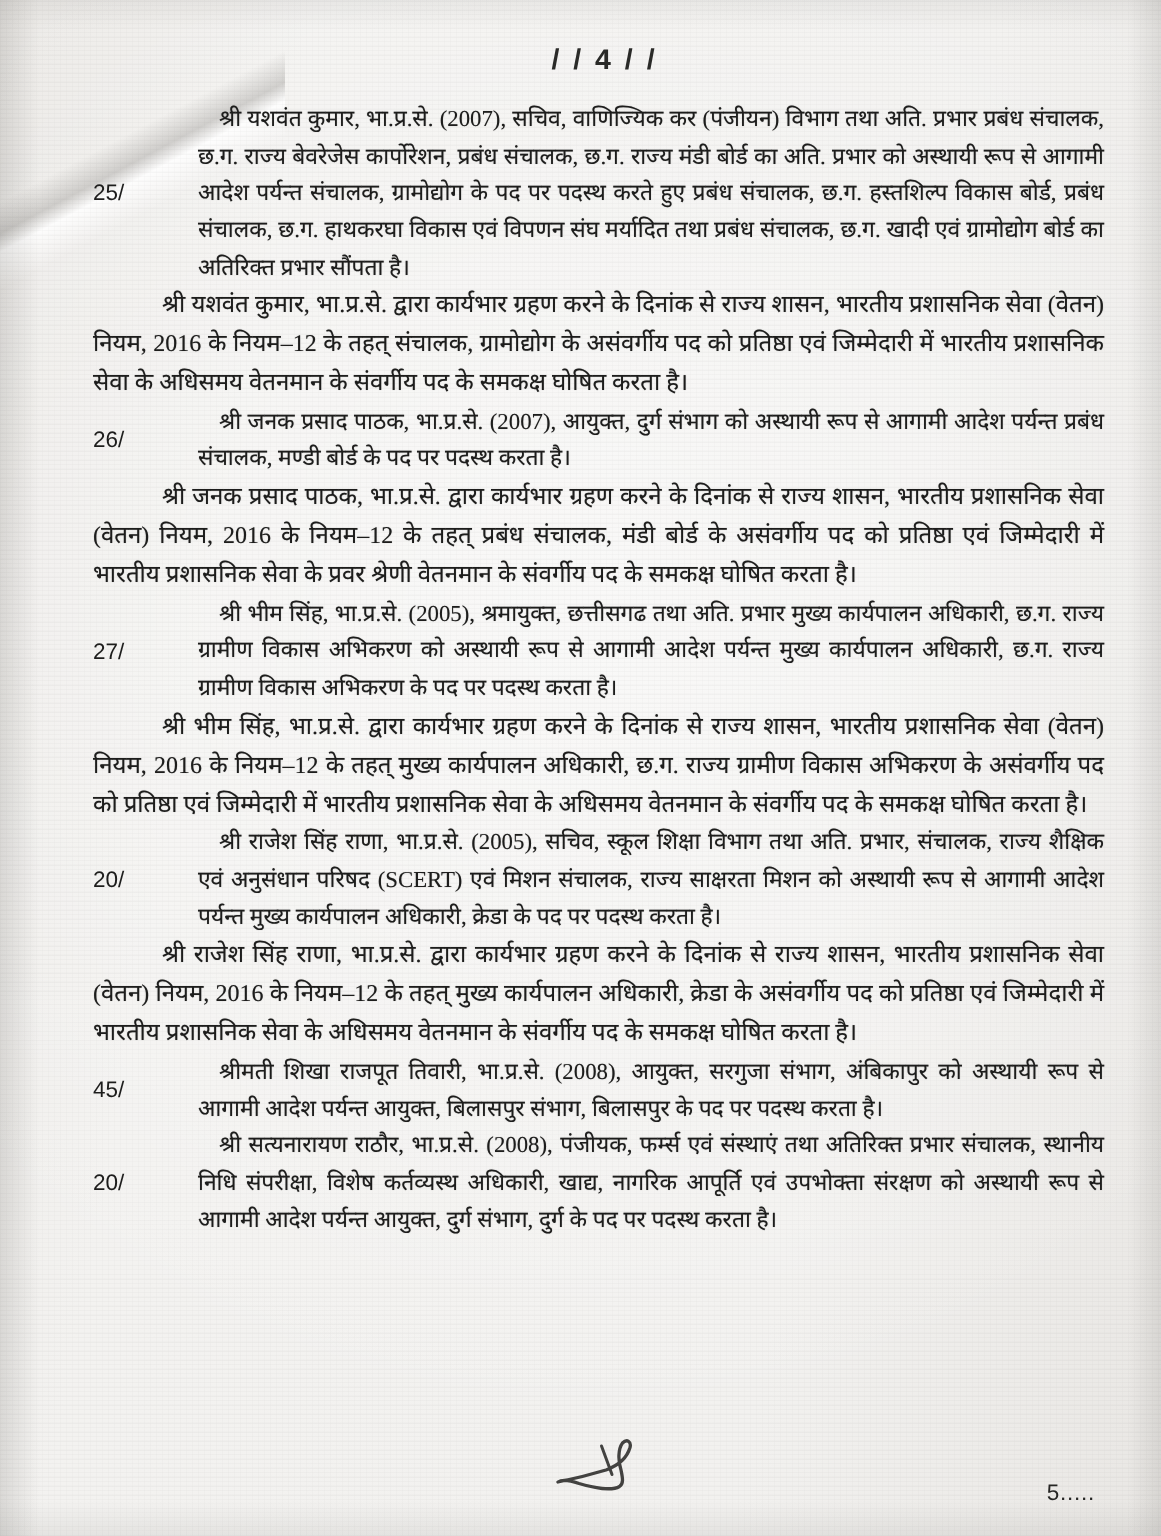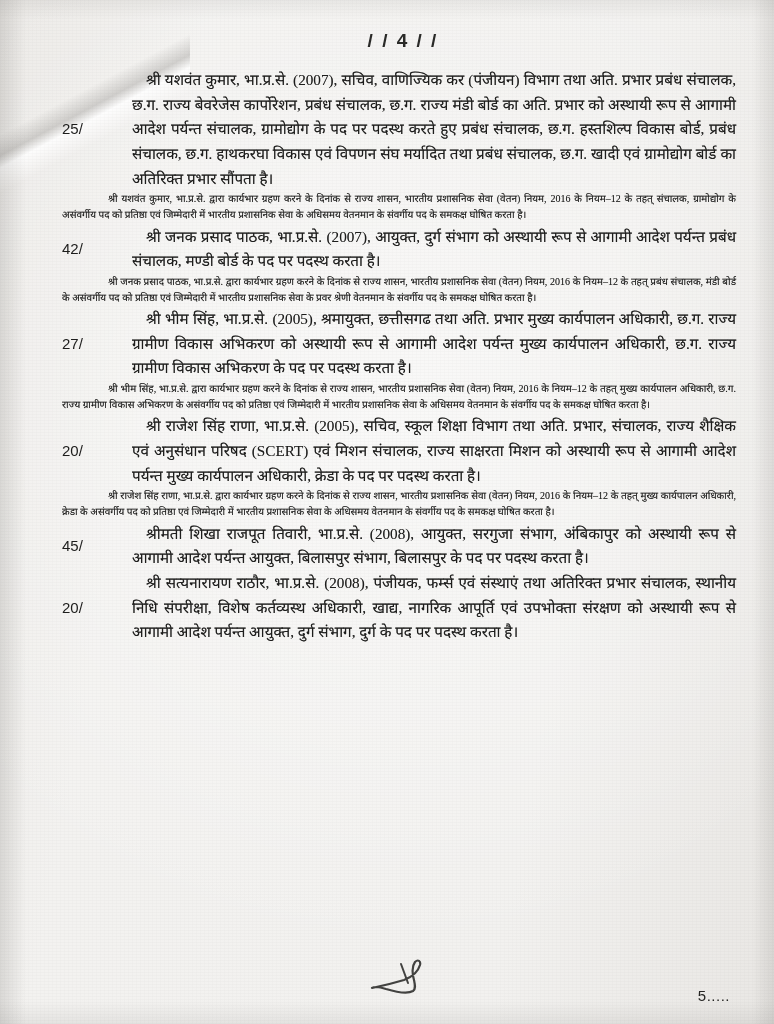--- a/index.html
+++ b/index.html
@@ -69,21 +69,21 @@
     text-align: center;
     font-size: 19px;
     letter-spacing: 2px;
     font-weight: 600;
     color: #2a2a28;
     margin: 2px 0 16px 0;
     font-family: "Liberation Sans", "DejaVu Sans", sans-serif;
   }
 
   .body-block {
-    font-size: 10px;
+    font-size: 16px;
     line-height: 1.62;
     text-align: justify;
     text-justify: inter-word;
     margin: 0 0 1px 0;
     padding-right: 8px;
     color: #1d1d1c;
     text-shadow: 0 0 0.6px rgba(40,40,40,0.45);
   }
   .body-block.indent { text-indent: 46px; }
 
@@ -151,21 +151,21 @@
 
   <div class="content">
     <div class="page-header">/ / 4 / /</div>
     <div id="entries-root">
         <div class="item">
           <div class="item-num">25/</div>
           <div class="item-text"><span class="b">श्री यशवंत कुमार, भा.प्र.से. (2007), सचिव, वाणिज्यिक कर (पंजीयन) विभाग तथा अति. प्रभार प्रबंध संचालक, छ.ग. राज्य बेवरेजेस कार्पोरेशन, प्रबंध संचालक, छ.ग. राज्य मंडी बोर्ड का अति. प्रभार</span><span> को अस्थायी रूप से आगामी आदेश पर्यन्त </span><span class="b">संचालक, ग्रामोद्योग</span><span> के पद पर पदस्थ करते हुए </span><span class="b">प्रबंध संचालक, छ.ग. हस्तशिल्प विकास बोर्ड, प्रबंध संचालक, छ.ग. हाथकरघा विकास एवं विपणन संघ मर्यादित तथा प्रबंध संचालक, छ.ग. खादी एवं ग्रामोद्योग बोर्ड</span><span> का अतिरिक्त प्रभार सौंपता है।</span></div>
         </div>
         <div class="body-block indent"><span>श्री यशवंत कुमार, भा.प्र.से. द्वारा कार्यभार ग्रहण करने के दिनांक से राज्य शासन, भारतीय प्रशासनिक सेवा (वेतन) नियम, 2016 के नियम–12 के तहत् संचालक, ग्रामोद्योग के असंवर्गीय पद को प्रतिष्ठा एवं जिम्मेदारी में भारतीय प्रशासनिक सेवा के अधिसमय वेतनमान के संवर्गीय पद के समकक्ष घोषित करता है।</span></div>
         <div class="item">
-          <div class="item-num">42/</div>
+          <div class="item-num">26/</div>
           <div class="item-text"><span class="b">श्री जनक प्रसाद पाठक,</span><span> भा.प्र.से. (2007), </span><span class="b">आयुक्त,</span><span> दुर्ग संभाग को अस्थायी रूप से आगामी आदेश पर्यन्त </span><span class="b">प्रबंध संचालक, मण्डी बोर्ड</span><span> के पद पर पदस्थ करता है।</span></div>
         </div>
         <div class="body-block indent"><span>श्री जनक प्रसाद पाठक, भा.प्र.से. द्वारा कार्यभार ग्रहण करने के दिनांक से राज्य शासन, भारतीय प्रशासनिक सेवा (वेतन) नियम, 2016 के नियम–12 के तहत् प्रबंध संचालक, मंडी बोर्ड के असंवर्गीय पद को प्रतिष्ठा एवं जिम्मेदारी में भारतीय प्रशासनिक सेवा के प्रवर श्रेणी वेतनमान के संवर्गीय पद के समकक्ष घोषित करता है।</span></div>
         <div class="item">
           <div class="item-num">27/</div>
           <div class="item-text"><span class="b">श्री भीम सिंह,</span><span> भा.प्र.से. (2005), </span><span class="b">श्रमायुक्त, छत्तीसगढ तथा अति. प्रभार मुख्य कार्यपालन अधिकारी, छ.ग. राज्य ग्रामीण विकास अभिकरण</span><span> को अस्थायी रूप से आगामी आदेश पर्यन्त </span><span class="b">मुख्य कार्यपालन अधिकारी, छ.ग. राज्य ग्रामीण विकास अभिकरण</span><span> के पद पर पदस्थ करता है।</span></div>
         </div>
         <div class="body-block indent"><span>श्री भीम सिंह, भा.प्र.से. द्वारा कार्यभार ग्रहण करने के दिनांक से राज्य शासन, भारतीय प्रशासनिक सेवा (वेतन) नियम, 2016 के नियम–12 के तहत् मुख्य कार्यपालन अधिकारी, छ.ग. राज्य ग्रामीण विकास अभिकरण के असंवर्गीय पद को प्रतिष्ठा एवं जिम्मेदारी में भारतीय प्रशासनिक सेवा के अधिसमय वेतनमान के संवर्गीय पद के समकक्ष घोषित करता है।</span></div>
         <div class="item">
           <div class="item-num">20/</div>

